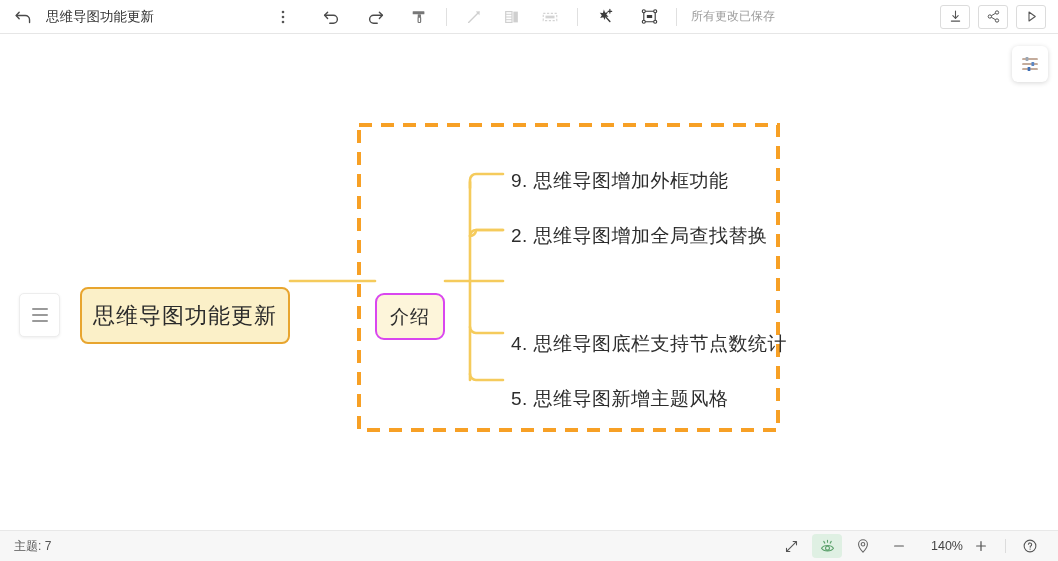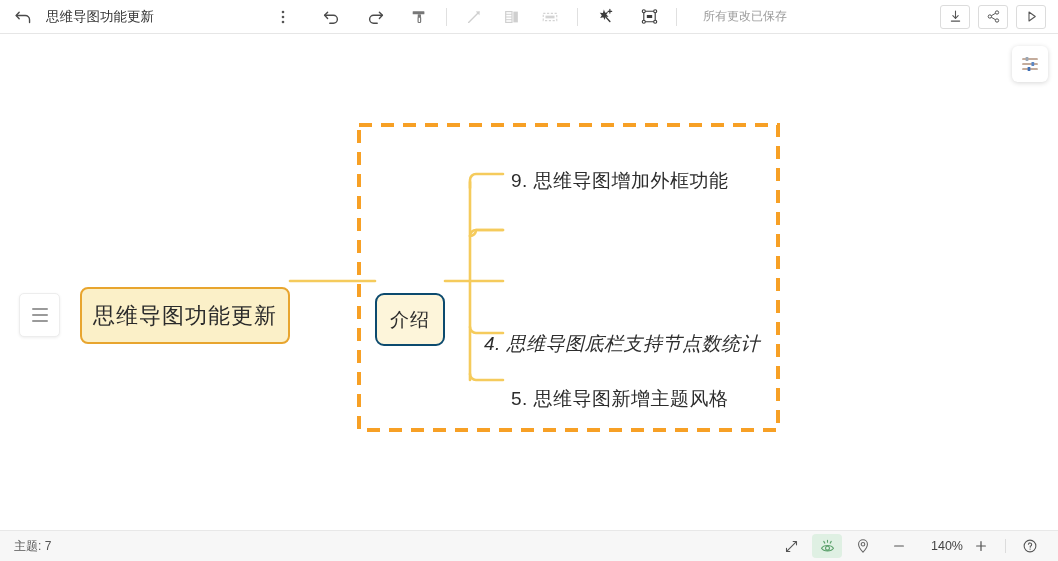--- a/index.html
+++ b/index.html
@@ -54,21 +54,21 @@
   .tb-sep {
     width: 1px; height: 18px;
     background: #e0e0e0;
     margin: 0 8px;
     flex: 0 0 auto;
   }
   .save-status {
     font-size: 12px;
     color: #9b9b9b;
     white-space: nowrap;
-    margin-left: 18px;
+    margin-left: 6px;
     flex: 0 0 auto;
   }
   .tb-right {
     margin-left: auto;
     display: flex;
     align-items: center;
     gap: 8px;
     padding-right: 4px;
   }
   .tb-obtn {
@@ -133,23 +133,23 @@
     width: 210px; height: 57px;
     background: #FBF0C8;
     border: 2px solid #E8A52E;
     border-radius: 8px;
     font-size: 22px;
     color: #2b2b2b;
     letter-spacing: 1px;
   }
   .node-branch {
     left: 375px; top: 259px;
-    width: 70px; height: 53px;
+    width: 70px; height: 47px;
     background: #FDF5DA;
-    border: 2px solid #0c4a6e;
+    border: 2px solid #d946ef;
     border-radius: 9px;
     font-size: 19px;
     color: #2b2b2b;
     letter-spacing: 1px;
   }
   .leaf {
     position: absolute;
     font-size: 19px;
     color: #2d2d2d;
     white-space: nowrap;
@@ -356,21 +356,22 @@
     <div class="outline-btn">
       <i></i>
       <i></i>
       <i></i>
     </div>
 
     <div class="node node-root">思维导图功能更新</div>
     <div class="node node-branch">介绍</div>
 
     <div class="leaf" style="left:511px; top:134px;">9. 思维导图增加外框功能</div>
-    <div class="leaf" style="left:484px; top:297px;font-style:italic;">4. 思维导图底栏支持节点数统计</div>
+    <div class="leaf" style="left:511px; top:189px;">2. 思维导图增加全局查找替换</div>
+    <div class="leaf" style="left:511px; top:297px;">4. 思维导图底栏支持节点数统计</div>
     <div class="leaf" style="left:511px; top:352px;">5. 思维导图新增主题风格</div>
   </div>
 
   <div class="statusbar">
     <div class="topics-count">主题: 7</div>
 
     <div class="sb-right">
       <div class="sb-btn">
         <svg width="15" height="15" viewBox="0 0 18 18">
           <path d="M11 3 H15 V7" fill="none" stroke="#555" stroke-width="1.3" stroke-linecap="round" stroke-linejoin="round"></path>

